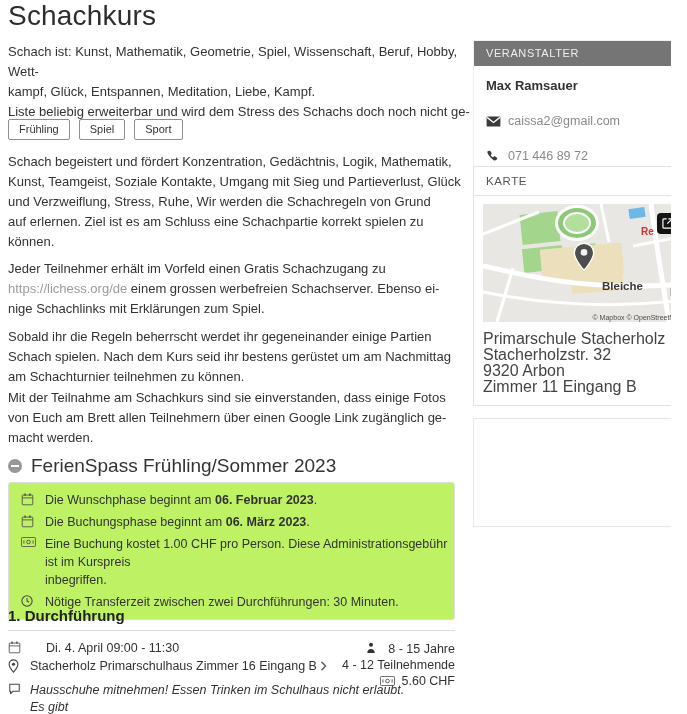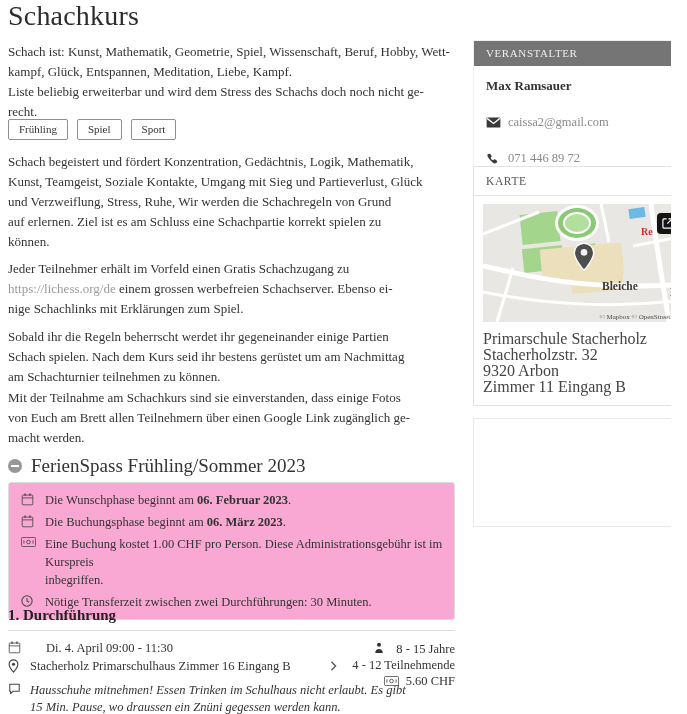--- a/index.html
+++ b/index.html
@@ -1,40 +1,40 @@
 <!DOCTYPE html>
 <html lang="de"><head>
 <meta charset="utf-8">
 <style>
   * { margin:0; padding:0; box-sizing:border-box; }
   html,body { background:#fff; }
   .page {
     position:relative; width:671px; height:714px; overflow:hidden;
-    font-family:Liberation Serif, serif; color:#333; background:#fff;
+    font-family:Liberation Sans, sans-serif; color:#333; background:#fff;
   }
   .main { position:absolute; left:8px; top:0; width:447px; }
   .pre { white-space:pre-line; }
 
   h1.title { position:absolute; top:0; left:0; font-size:28px; font-weight:400; color:#2d2d2d; letter-spacing:0.2px; }
   .body-text { position:absolute; left:0; width:462px; font-size:13px; line-height:20px; color:#333; }
   .p1 { top:42px; } .p2 { top:152px; } .p3 { top:259px; } .p4 { top:327px; } .p5 { top:388px; }
   .gray-link { color:#9b9b9b; text-decoration:none; cursor:pointer; }
 
   .tags { position:absolute; top:119px; left:0; display:flex; gap:9px; }
   .tag {
     display:inline-block; border:1px solid #8f8f8f; border-radius:2px; background:#fff;
     padding:3px 10px; font-size:11px; color:#333; line-height:13px; cursor:pointer;
   }
 
   .season-header { position:absolute; top:455px; left:0; display:flex; align-items:center; gap:9px; }
   .minus-circle { width:14px; height:14px; border-radius:50%; background:#979797; position:relative; cursor:pointer; flex:0 0 auto; }
   .minus-circle::after { content:""; position:absolute; left:3px; right:3px; top:6px; height:2px; background:#fff; }
   .season-title { font-size:19px; font-weight:400; color:#333; }
 
-  .info-box { position:absolute; top:482px; left:0; width:447px; border:1px solid #ddd; border-radius:3px; padding:8px 2px 8px 12px; background:#f9a8d4; }
+  .info-box { position:absolute; top:482px; left:0; width:447px; border:1px solid #ddd; border-radius:3px; padding:8px 2px 8px 12px; background:#bef264; }
   .info-row { display:flex; align-items:flex-start; gap:9px; font-size:12.5px; line-height:18px; color:#333; margin-bottom:4px; }
   .info-row:last-child { margin-bottom:0; }
   .info-row .ic { flex:0 0 auto; margin-top:2px; width:15px; text-align:center; }
   .b { font-weight:700; }
 
   .session-heading { position:absolute; top:607px; left:0; font-size:15px; font-weight:700; color:#222; }
   .session-hr { position:absolute; top:630px; left:0; width:447px; border:0; border-top:1px solid #ddd; }
 
   .session { position:absolute; top:638px; left:0; width:447px; height:76px; }
   .s-row { position:absolute; display:flex; align-items:flex-start; gap:8px; font-size:12.5px; line-height:17px; color:#333; }

